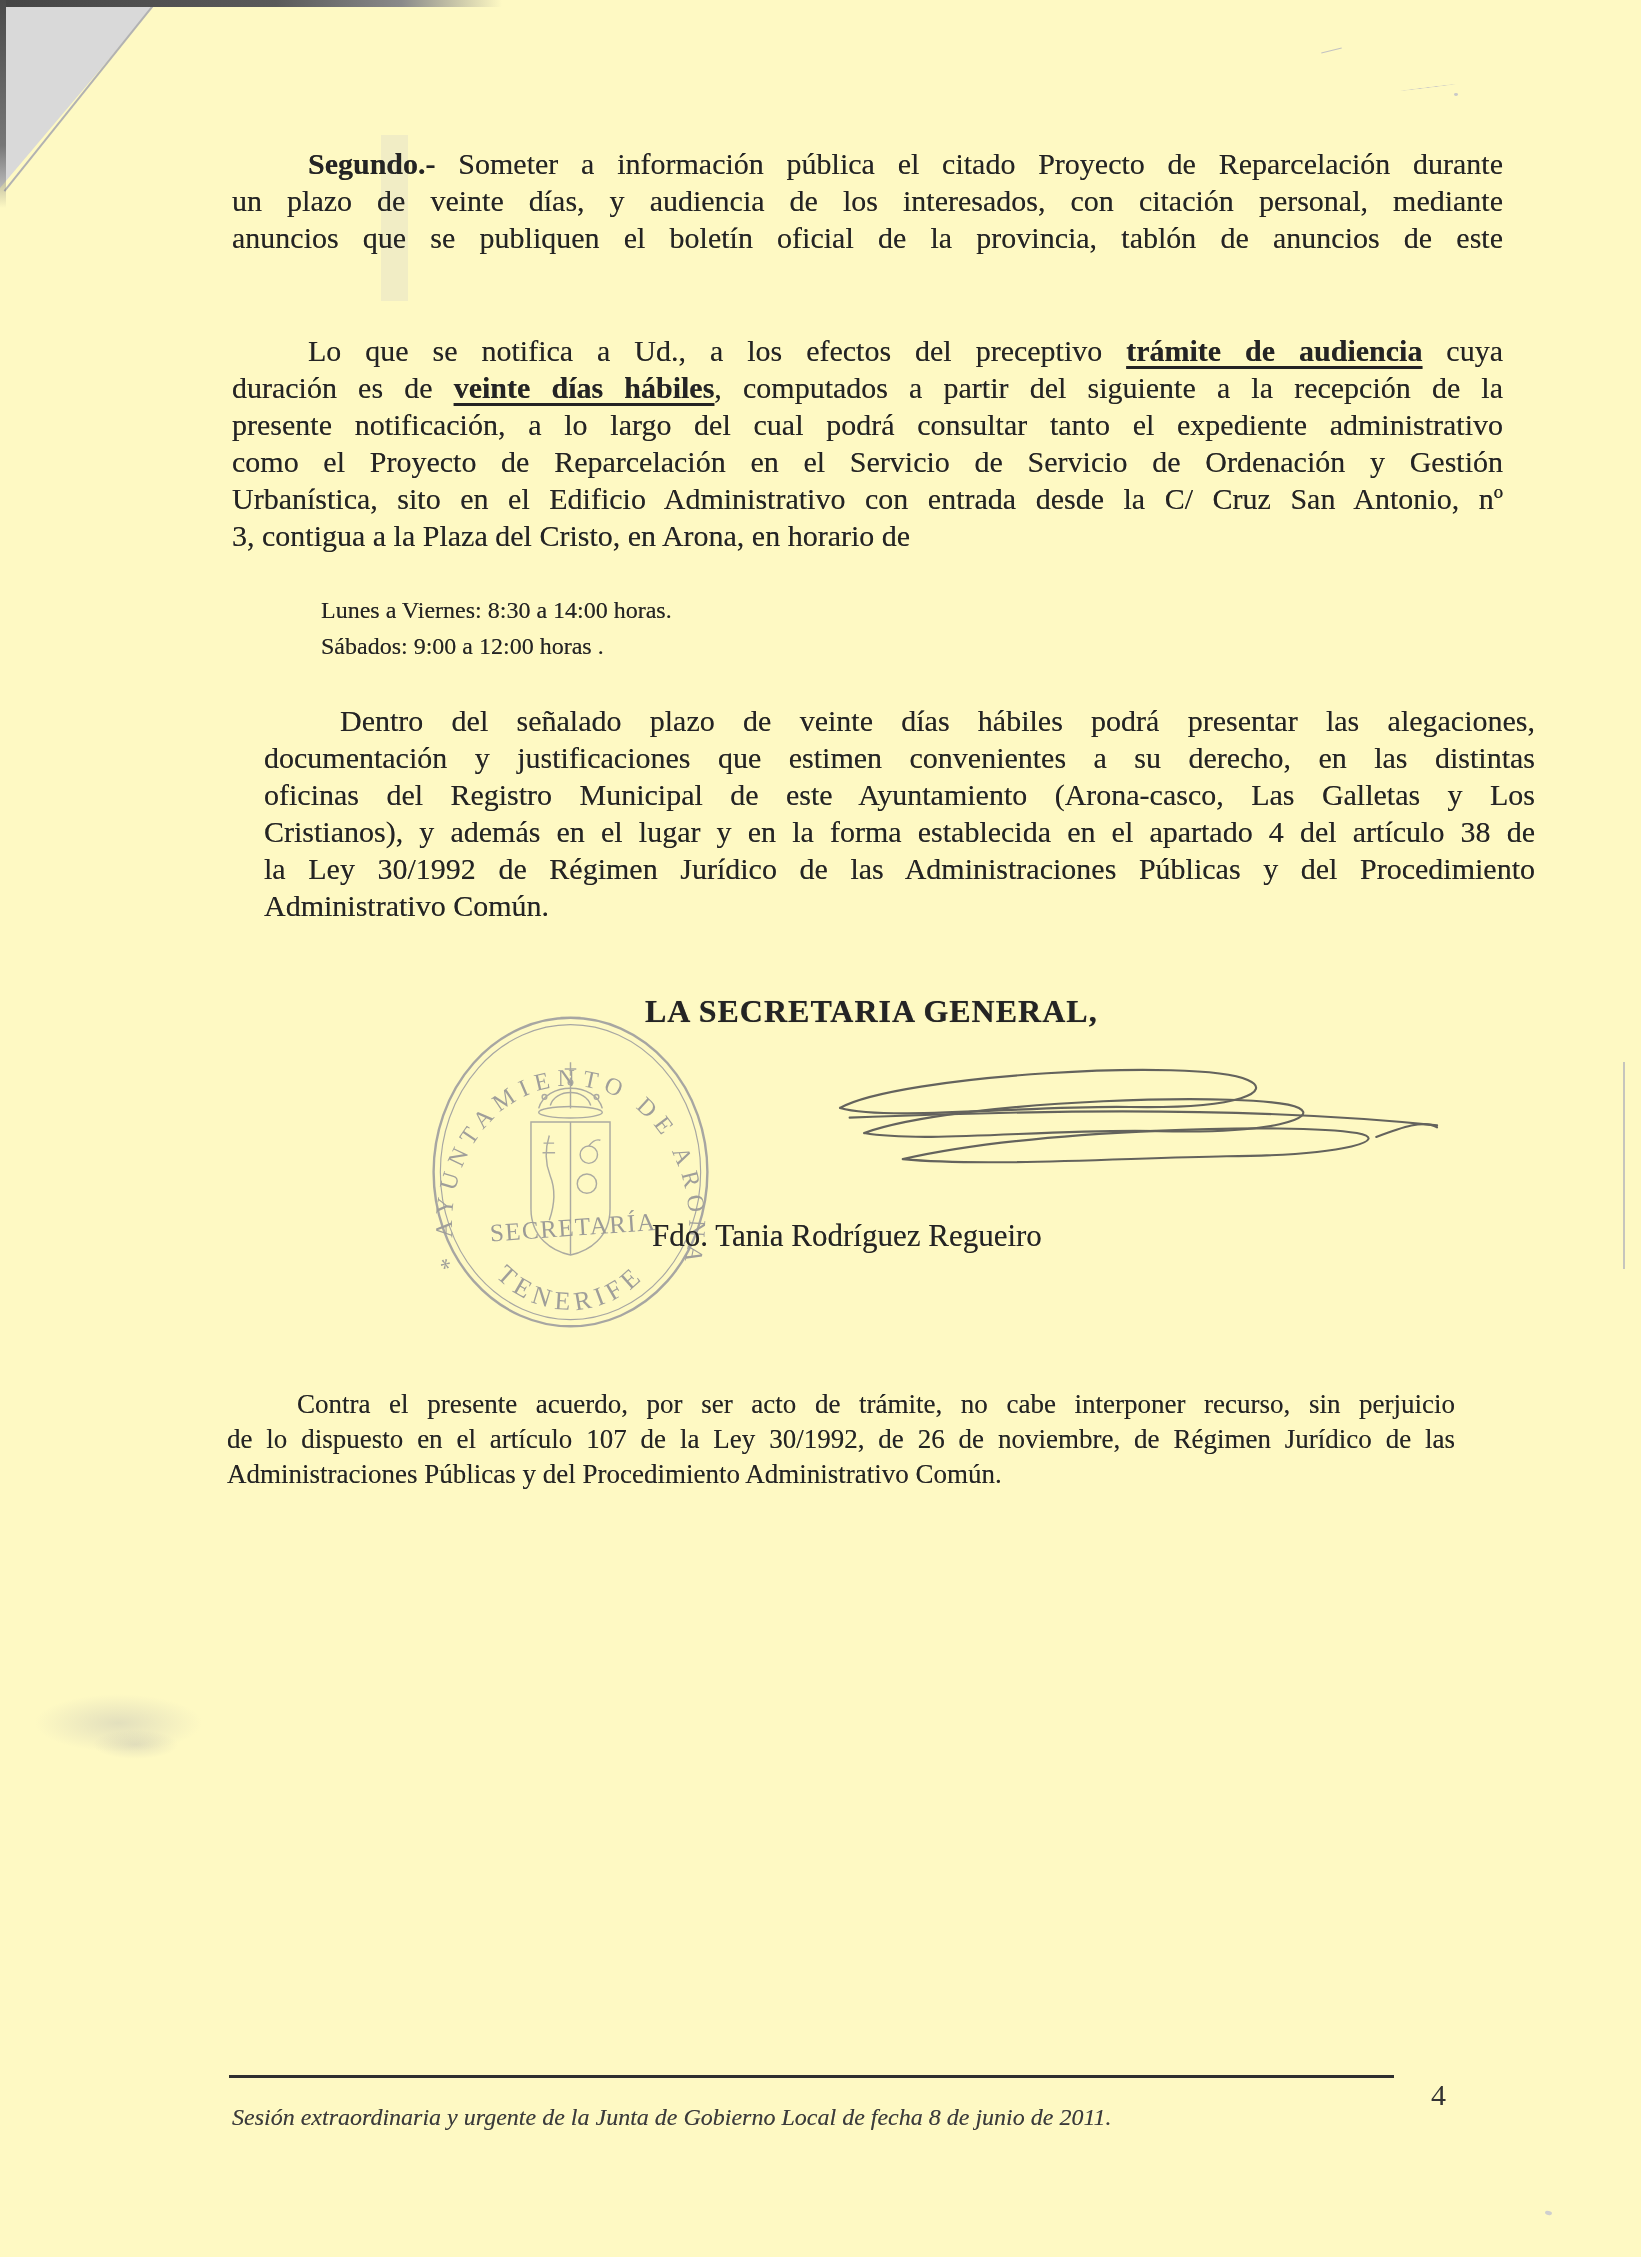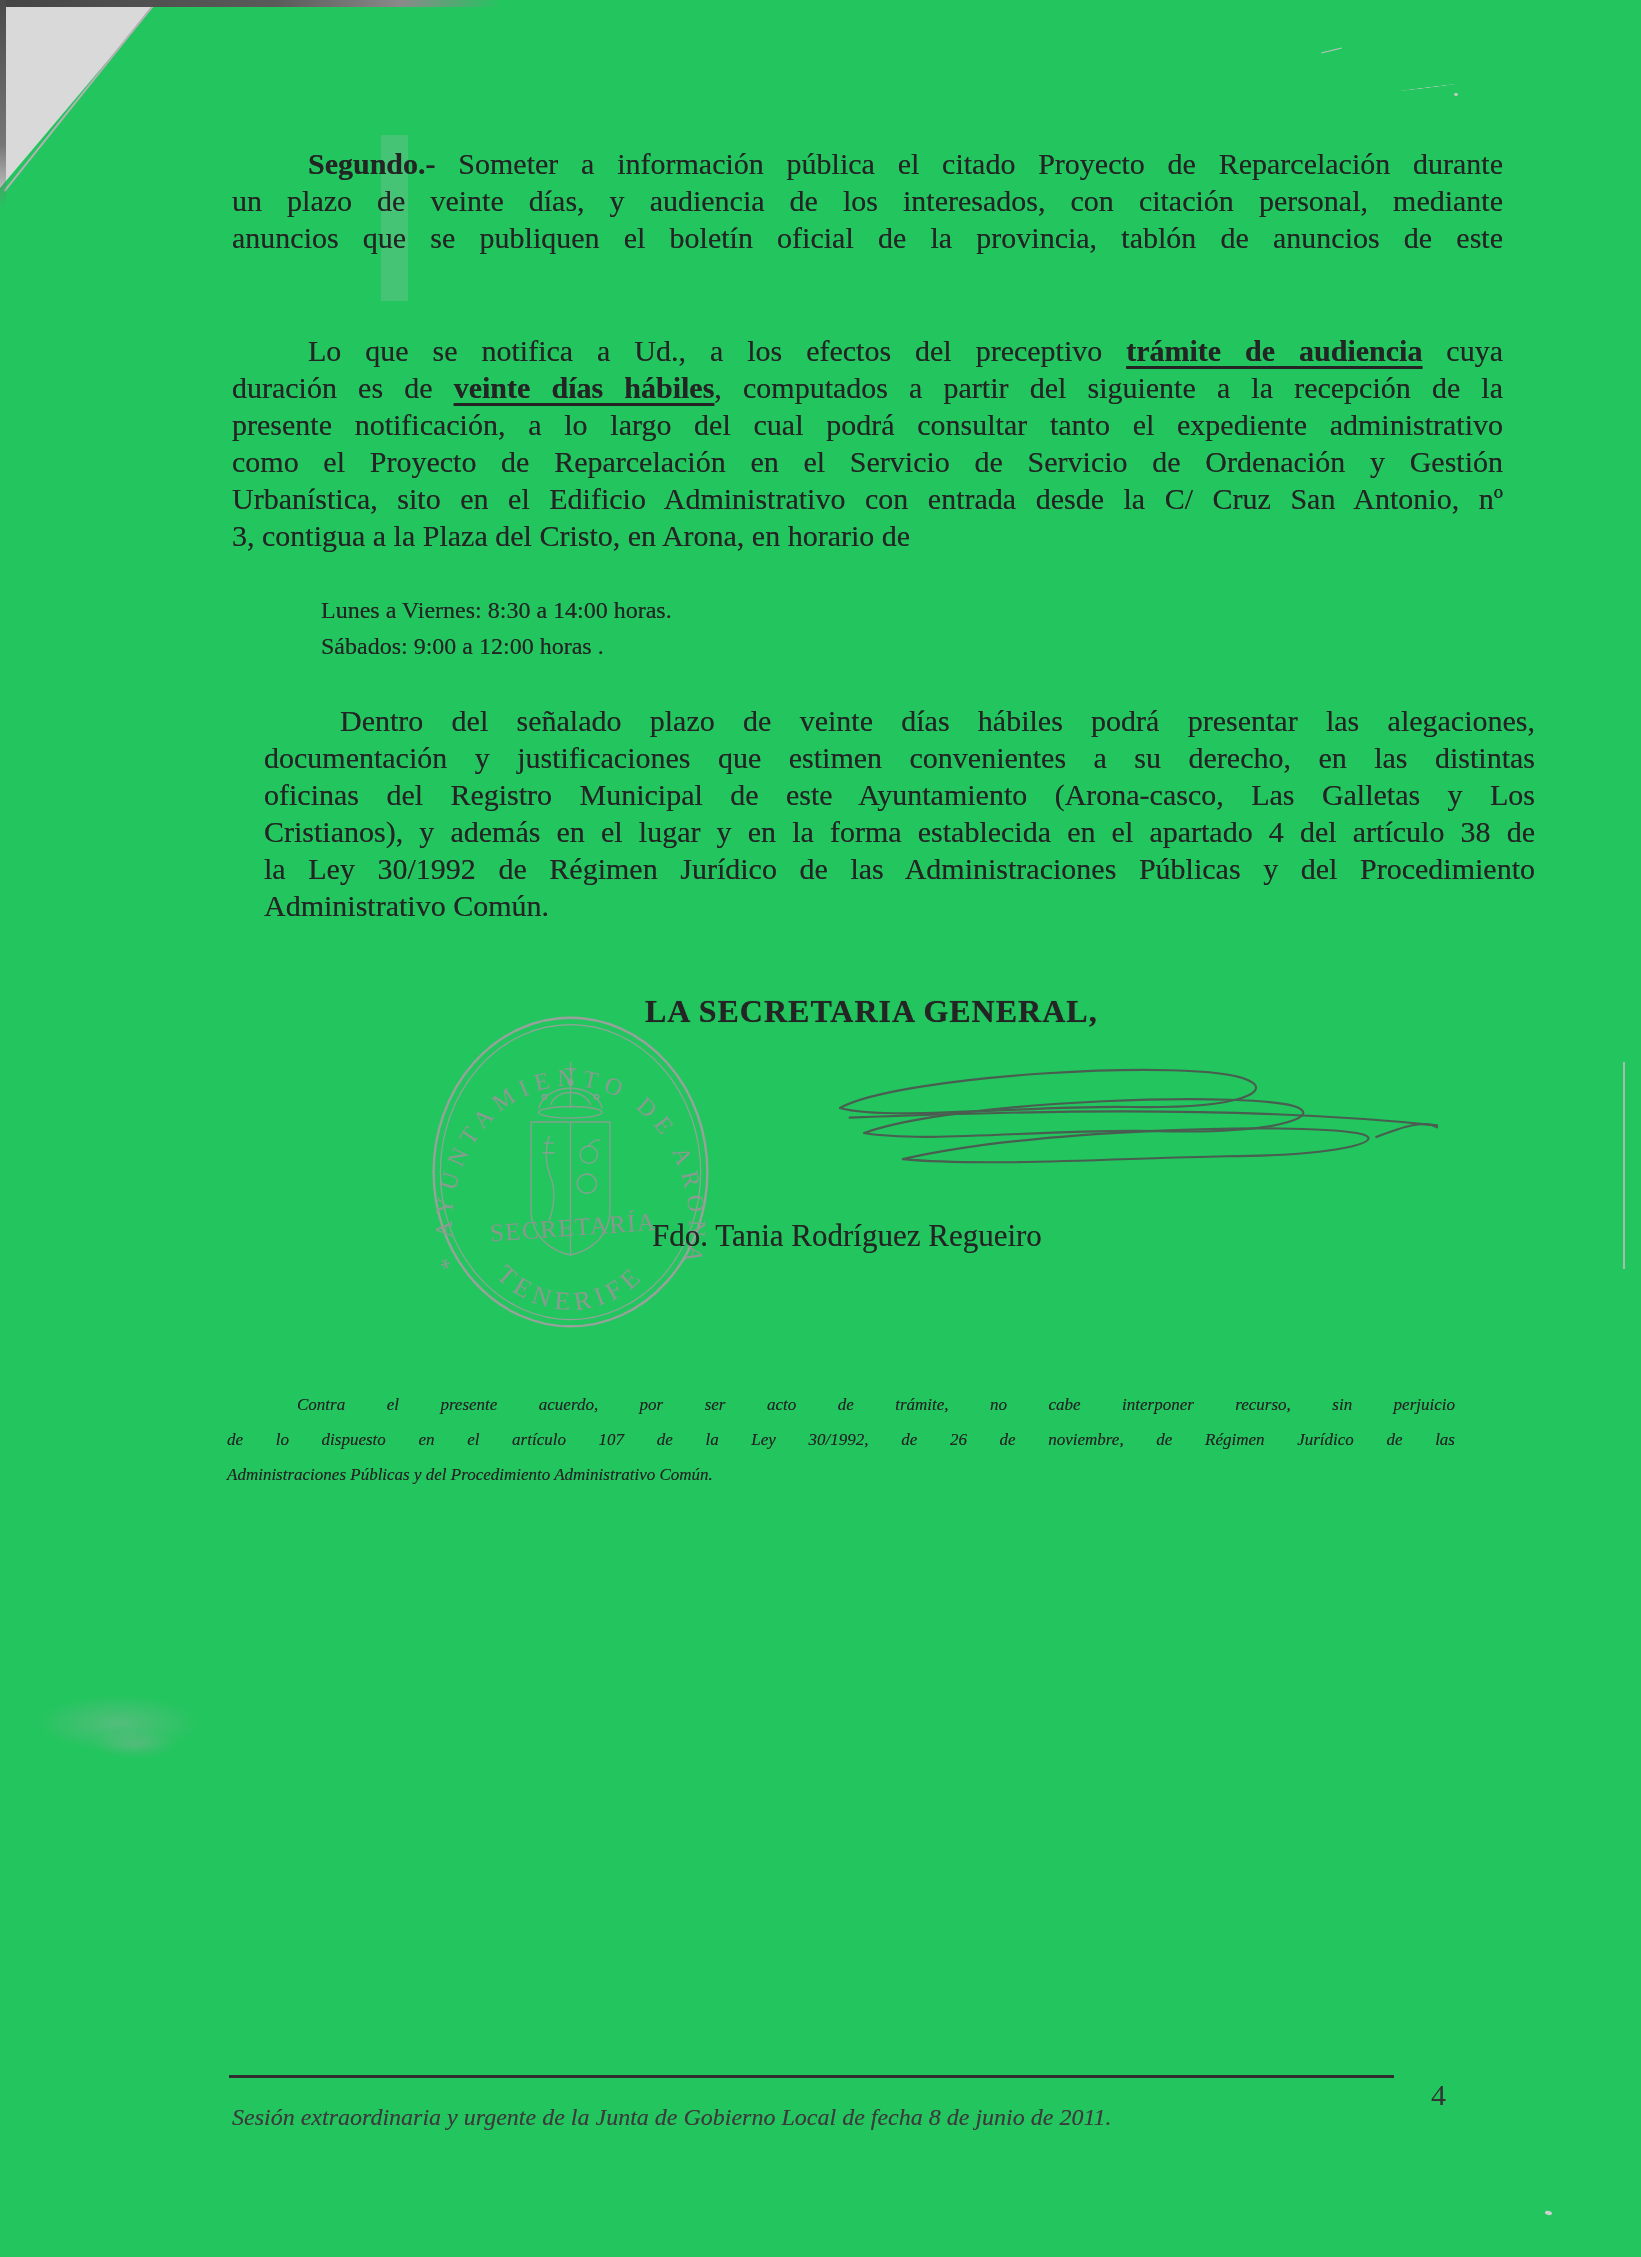--- a/index.html
+++ b/index.html
@@ -1,31 +1,31 @@
 <!DOCTYPE html>
 <html><head>
 <meta charset="utf-8">
 <style>
   html,body{margin:0;padding:0;}
   body{width:1641px;height:2257px;background:#f4f4f4;}
-  #page{position:relative;width:1641px;height:2257px;background:#22c55e;overflow:hidden;
+  #page{position:relative;width:1641px;height:2257px;background:#fef9c3;overflow:hidden;
         font-family:"Liberation Serif", serif;color:#242424;}
   .para{position:absolute;}
   .tline{text-align:justify;text-align-last:justify;white-space:normal;}
   .tline.plain{text-align:left;text-align-last:left;}
   .ind{padding-left:76px;}
   .b{font-weight:bold;}
   .bu{font-weight:bold;text-decoration:underline;text-decoration-thickness:2.9px;text-underline-offset:4.8px;}
   #p1{left:232px;top:145px;width:1271px;font-size:30px;line-height:37px;text-shadow:0 0 0.6px rgba(30,30,30,.55);}
   #p2{left:232px;top:332px;width:1271px;font-size:30px;line-height:37px;text-shadow:0 0 0.6px rgba(30,30,30,.55);}
   #schedule{left:321px;top:592px;font-size:24px;line-height:36px;text-shadow:0 0 0.6px rgba(30,30,30,.55);}
   #p3{left:232px;top:702px;width:1271px;font-size:30px;line-height:37px;text-shadow:0 0 0.6px rgba(30,30,30,.55);margin-left:32px;}
   #heading{left:645px;top:993px;font-size:32px;font-weight:bold;letter-spacing:1px;text-shadow:0 0 0.7px rgba(20,20,20,.6);text-align:right;}
   #signer{left:652px;top:1218px;font-size:31px;text-shadow:0 0 0.6px rgba(30,30,30,.5);}
-  #p4{left:227px;top:1387px;width:1228px;font-size:17px;line-height:35px;text-shadow:0 0 0.5px rgba(30,30,30,.5);font-style:italic;}
+  #p4{left:227px;top:1387px;width:1228px;font-size:27px;line-height:35px;text-shadow:0 0 0.5px rgba(30,30,30,.5);}
   #p4 .ind{padding-left:70px;}
   #footer-rule{position:absolute;left:229px;top:2075px;width:1165px;height:2.9px;background:#2f2f2f;}
   #footer-text{position:absolute;left:232px;top:2084px;font-size:24px;font-style:italic;color:#3b3b3b;
                text-shadow:0 0 0.6px rgba(60,60,60,.5);margin-top:20px;}
   #page-num{position:absolute;left:1431px;top:2078px;font-size:30px;color:#333;}
   
   #stamp{position:absolute;left:423px;top:1008px;width:295px;height:332px;opacity:.92;}
   #signature{position:absolute;left:811px;top:1048px;width:628px;height:145px;opacity:.88;}
   
   #corner-fold{position:absolute;left:0;top:0;width:0;height:0;

